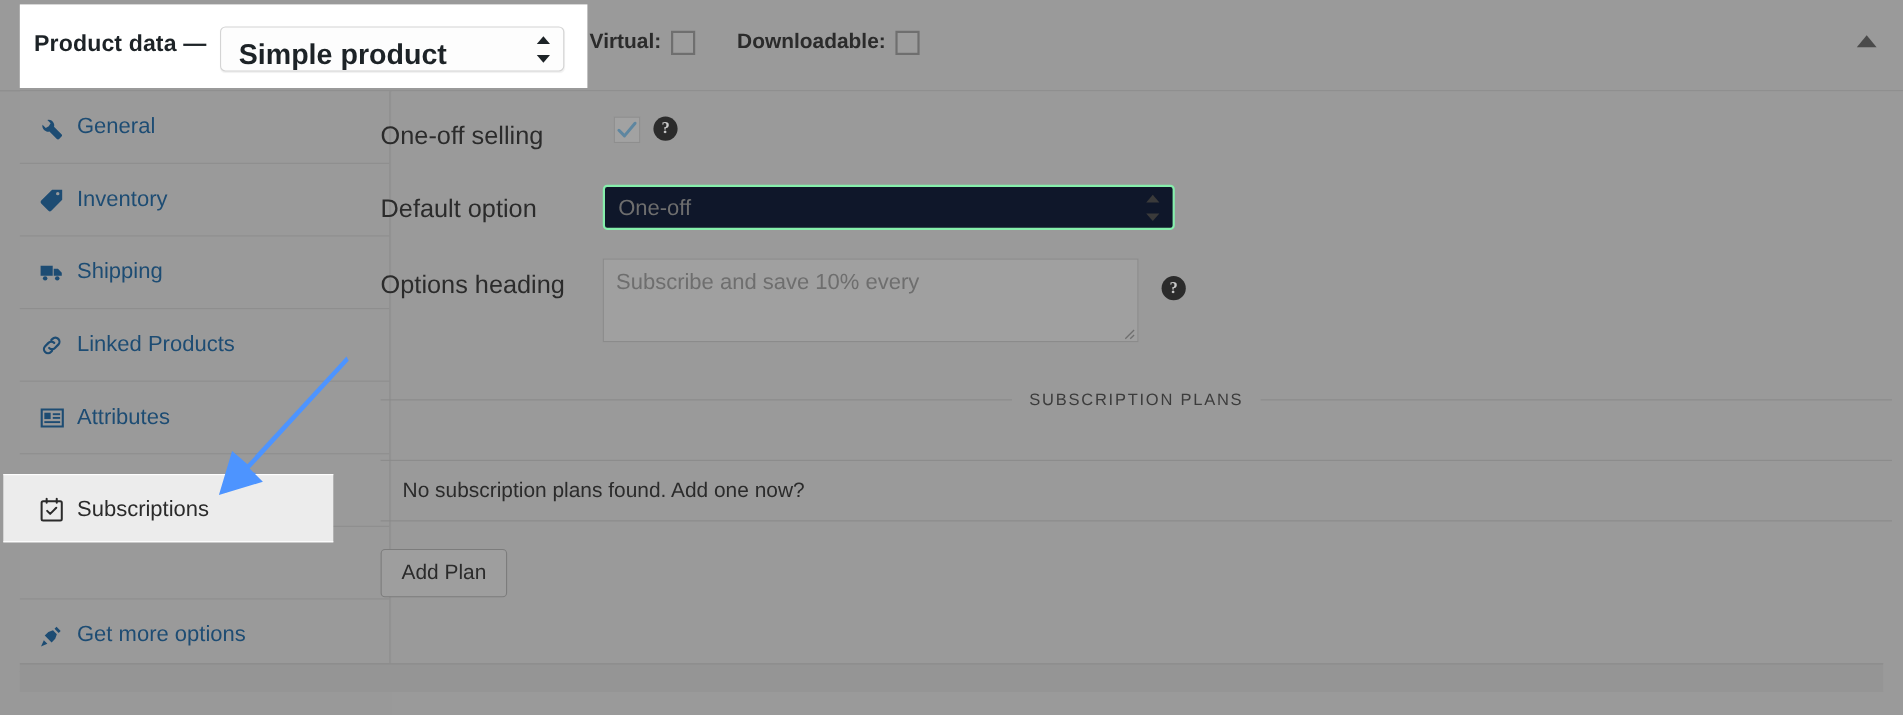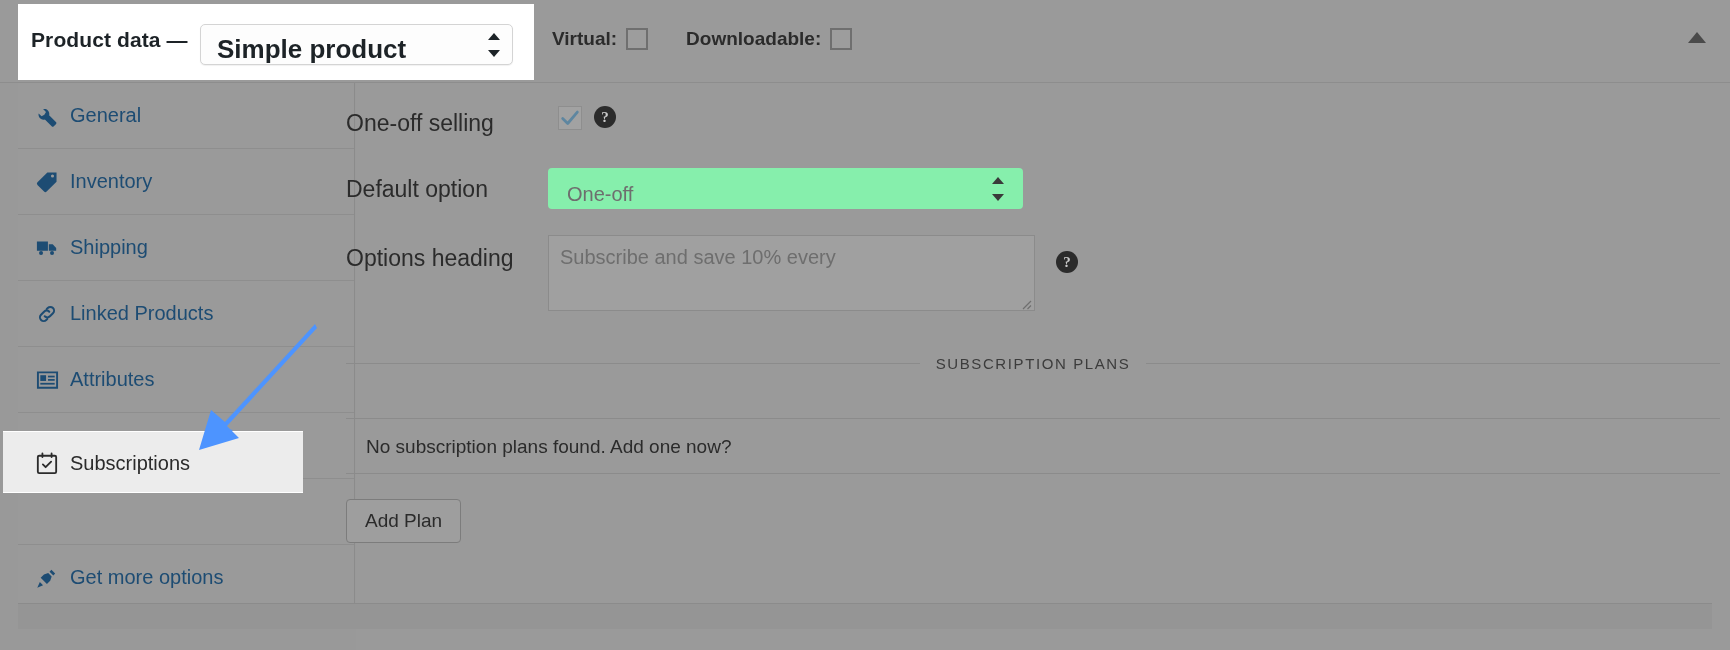--- a/index.html
+++ b/index.html
@@ -115,21 +115,21 @@
     border-bottom: 7px solid #1d2327;
   }
   .stepper .down {
     bottom: 1px;
     border-top: 7px solid #1d2327;
   }
 
   
   .header-checks {
     position: absolute;
-    left: 552px;
+    left: 536px;
     top: 28px;
     display: flex;
     align-items: center;
     gap: 38px;
     pointer-events: auto;
   }
   .check-group {
     display: flex;
     align-items: center;
     gap: 9px;
@@ -285,24 +285,24 @@
   }
   .row-oneoff .help-icon { left: 248px; top: 0; }
 
   
   .row-default { left: -10px; top: 85px; }
   .row-default .field-label { position: absolute; left: 0; top: 8px; }
   .select-field {
     position: absolute;
     left: 202px;
     top: 0;
-    width: 475px;
+    width: 520px;
     height: 41px;
-    background: #86efac;
-    border: 7px solid #86efac;
+    background: #0f172a;
+    border: 2px solid #86efac;
     border-radius: 4px;
     box-sizing: border-box;
     cursor: pointer;
   }
   .select-field .val {
     position: absolute;
     left: 12px;
     top: 8px;
     font-size: 20px;
     color: #6e6e6e;

